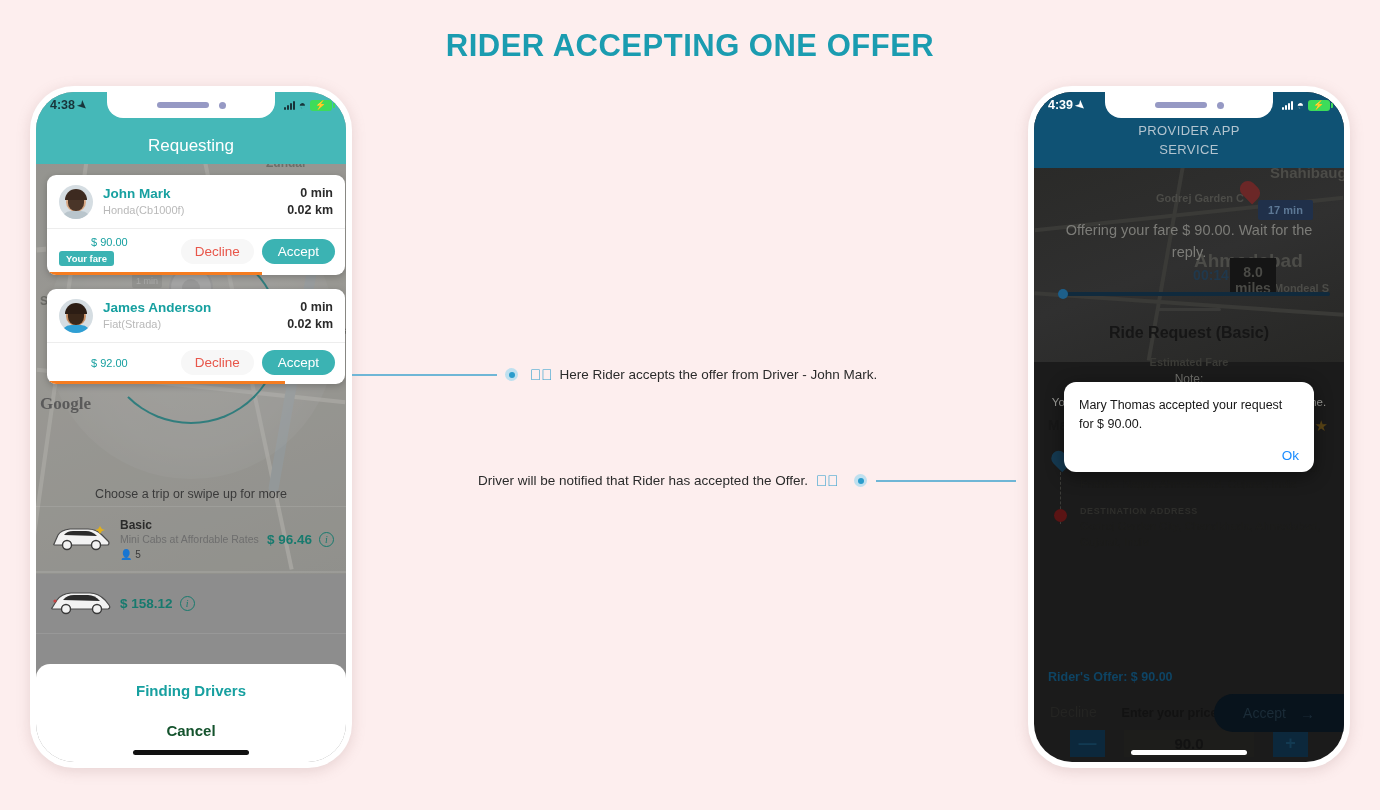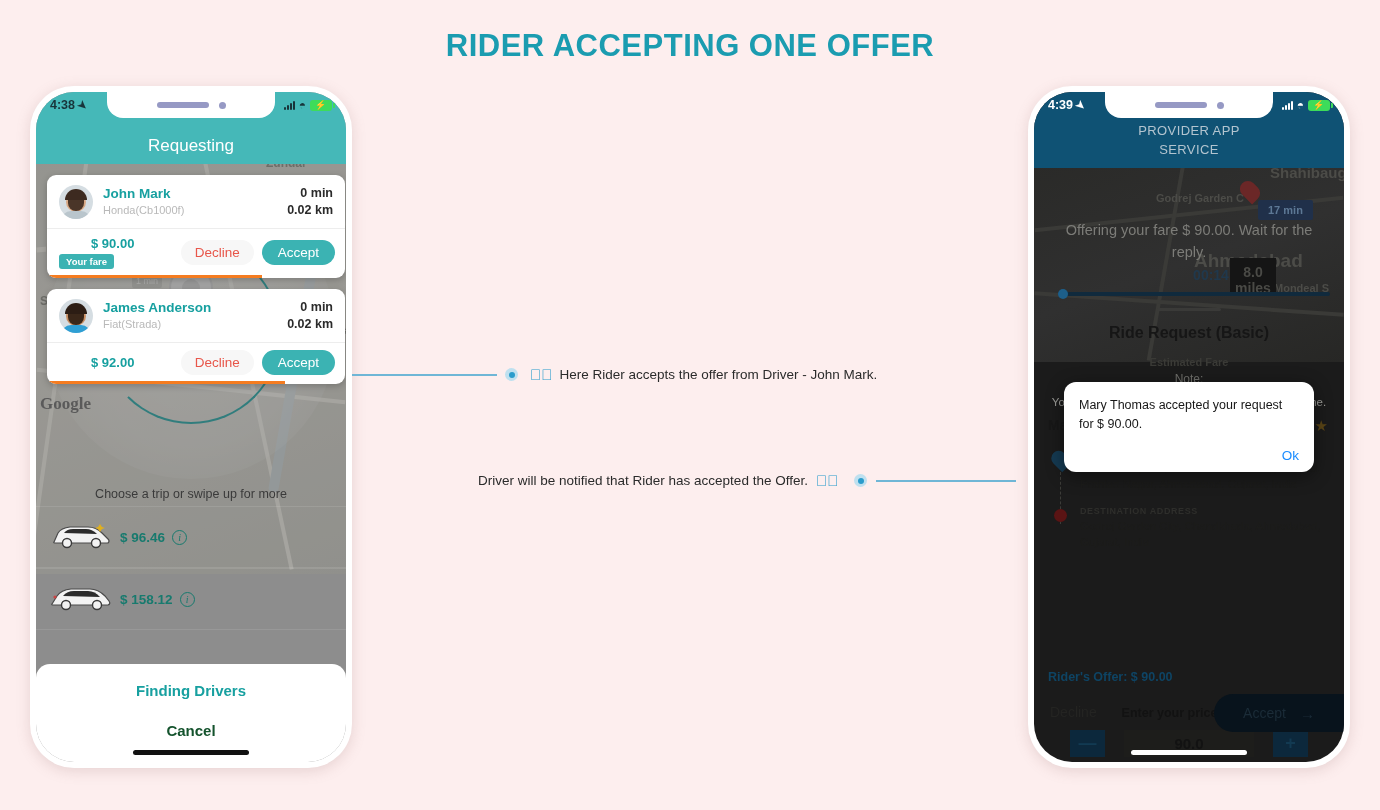--- a/index.html
+++ b/index.html
@@ -162,21 +162,21 @@
   .oc-name{ font-size:13.5px; font-weight:bold; color:#17a0a0; line-height:1.25; }
   .oc-veh{ font-size:11px; color:#b9b9b9; line-height:1.3; }
   .oc-right{ text-align:right; }
   .oc-min{ font-size:12.5px; font-weight:bold; color:#2b2b2b; line-height:1.35;}
   .oc-km{ font-size:12.5px; font-weight:bold; color:#2b2b2b; line-height:1.35;}
   .oc-bot{
     display:flex; align-items:center; padding: 7px 10px 9px 12px;
     border-top:1px solid #ededed; position:relative;
   }
   .oc-fare{flex:1;}
-  .oc-price{font-size:13px; font-weight:bold; color:#17a0a0;padding-left:32px;}
+  .oc-price{font-size:11px; font-weight:normal; color:#17a0a0;padding-left:32px;}
   .yourfare{
     display:inline-block; margin-top:3px; background:#3bb3b3; color:#fff;
     font-size:9.5px; font-weight:bold; padding:2px 7px; border-radius:3px;
   }
   .btn-decline{
     background:#f7f7f7; color:#e8564a; border:none; border-radius:16px;
     font-size:13.5px; padding:5px 14px; margin-right:8px; font-family:inherit; cursor:pointer;
   }
   .btn-accept{
     background:#3bb3b3; color:#fff; border:none; border-radius:16px;
@@ -442,20 +442,25 @@
         <div class="ride-row">
           <div class="ride-ic">
             <svg width="66" height="34" viewBox="0 0 66 34">
               <path d="M6 24 L10 15 Q13 10 22 9 L40 9 Q48 9 54 15 L60 21 Q62 23 60 25 L8 25 Q5 25 6 24 Z" fill="#f2f2f2" stroke="#4a4a4a" stroke-width="1.2"></path>
               <path d="M16 15 Q19 11 25 11 L38 11 Q44 11 49 16 Z" fill="#2b2b2b"></path>
               <circle cx="19" cy="25" r="4.5" fill="#f2f2f2" stroke="#3a3a3a" stroke-width="1.4"></circle>
               <circle cx="48" cy="25" r="4.5" fill="#f2f2f2" stroke="#3a3a3a" stroke-width="1.4"></circle>
               <path d="M52 6 l2 3 3 1 -3 1 -2 3 -2 -3 -3 -1 3 -1 z" fill="#e0b020"></path>
             </svg>
           </div>
+          <div class="ride-info">
+            <div class="ride-title">Basic</div>
+            <div class="ride-sub">Mini Cabs at Affordable Rates</div>
+            <div class="ride-seat">👤 <span>5</span></div>
+          </div>
           <div class="ride-price">$ 96.46</div>
           <div class="info-ic">i</div>
         </div>
 
         <div class="ride-row">
           <div class="ride-ic">
             <svg width="66" height="34" viewBox="0 0 66 34">
               <path d="M4 24 L9 16 Q13 10 23 9 L42 9 Q50 9 57 16 L61 21 Q63 24 60 25 L6 25 Q3 25 4 24 Z" fill="#f2f2f2" stroke="#4a4a4a" stroke-width="1.2"></path>
               <path d="M15 16 Q19 11 26 11 L40 11 Q47 11 52 17 Z" fill="#2b2b2b"></path>
               <circle cx="18" cy="25" r="4.5" fill="#f2f2f2" stroke="#3a3a3a" stroke-width="1.4"></circle>

